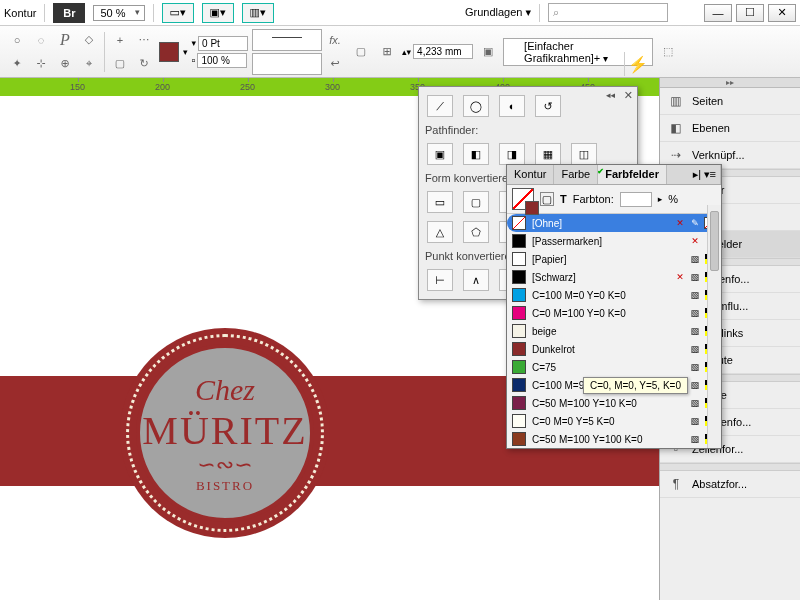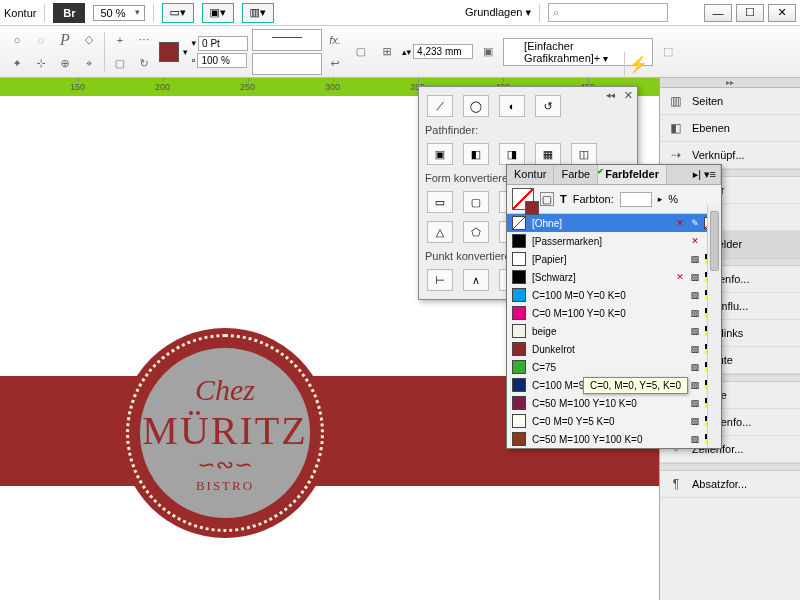--- a/index.html
+++ b/index.html
@@ -51,21 +51,21 @@
 .swatch-panel { position:absolute; background:#f2f2f2; border:1px solid #777; box-shadow:2px 2px 6px rgba(0,0,0,.3);}
 .swatch-tabs { display:flex; height:20px; background:#d8d8d8; border-bottom:1px solid #aaa; font-size:10px;}
 .swatch-tabs .st { padding:3px 7px; border-right:1px solid #bbb; cursor:pointer;}
 .swatch-tabs .st.active { background:#e8e8e8; font-weight:bold;}
 .swatch-tabs .st.flagged { position:relative;}
 .swatch-tabs .st.flagged::before{content:"✔"; color:#0a0; position:absolute; left:-1px; top:2px; font-size:8px;}
 .swatch-head { display:flex; align-items:center; gap:6px; padding:3px 5px; border-bottom:1px solid #ccc;}
 .swatch-chip-lg { width:22px; height:22px; border:1px solid #555;}
 .swatch-list { max-height: 270px; overflow:hidden;}
 .sw-row { display:flex; align-items:center; gap:6px; padding:2px 5px; cursor:pointer;}
-.sw-row.selected { background:#3a7fe0; color:#fff;}
+.sw-row.selected { background:#3a7fe0; color:#fff;border-radius:9px;}
 .sw-chip { width:14px; height:14px; border:1px solid #444; flex-shrink:0;}
 .sw-name { flex:1; font-size:10px;}
 .sw-icons { display:flex; gap:3px;}
 .sw-ic { width:12px; height:12px; font-size:9px; display:flex; align-items:center; justify-content:center;}
 .none-chip { background: linear-gradient(to top left, #fff 0 46%, red 46% 54%, #fff 54% 100%);}
 .tooltip-box { position:absolute; background:#ffffe1; border:1px solid #888; padding:2px 6px; font-size:10px; box-shadow: 1px 1px 3px rgba(0,0,0,.3); z-index:50;}
 .scrollbar-v { position:absolute; right:0; top:40px; bottom:0; width:14px; background:#eee; border-left:1px solid #ccc;}
 .scrollbar-v .thumb{ position:absolute; left:2px; right:2px; top:6px; height:60px; background:#c8c8c8; border:1px solid #aaa; border-radius:2px;}
 .bolt-btn { position:absolute; right:148px; top:52px; width:28px; height:24px; display:flex; align-items:center; justify-content:center; font-size:16px; color:#555; border-left:1px solid #ccc;}
 </style>

